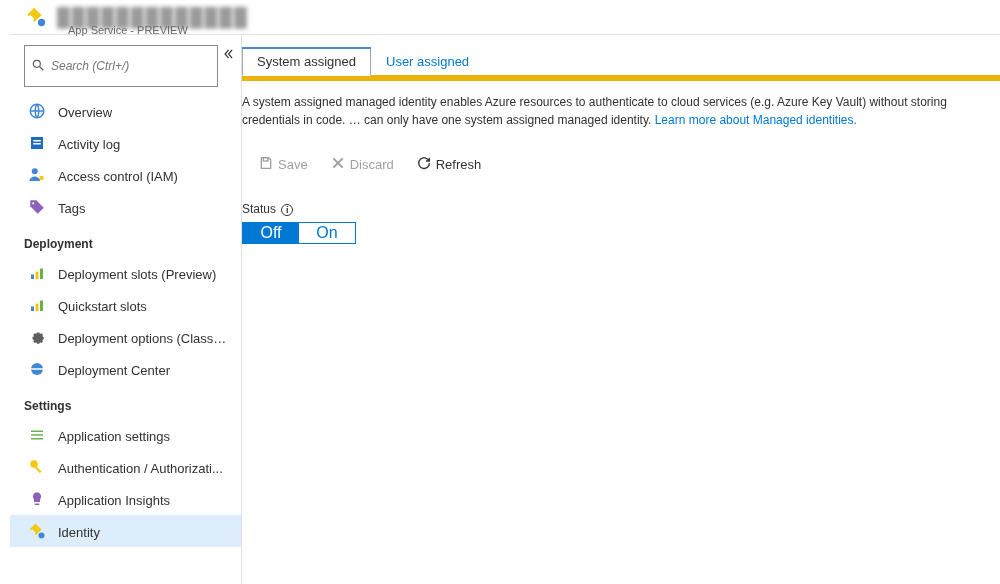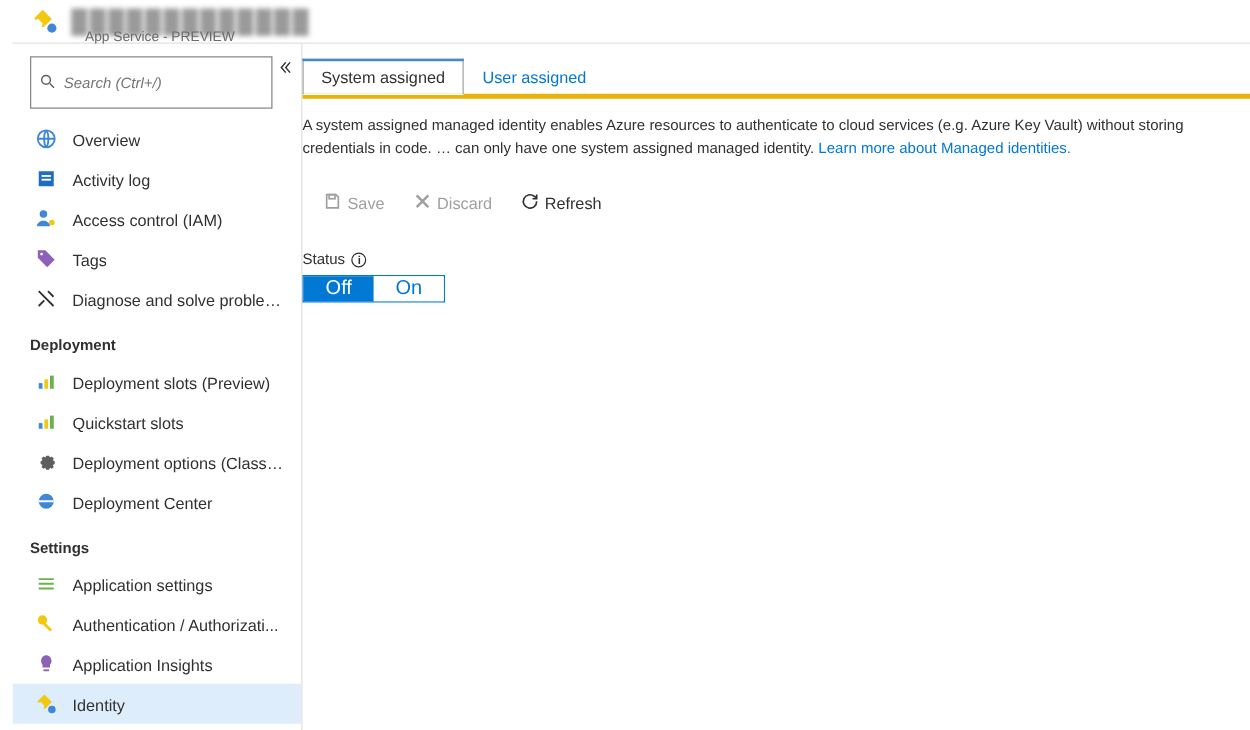--- a/index.html
+++ b/index.html
@@ -17,21 +17,21 @@
   .search { width: 194px; height: 42px; border: 1px solid #8a8886; display: flex; align-items: center; padding: 0 6px; background: #fff; }
   .search svg { width: 14px; height: 14px; color: #605e5c; }
   .search input { border: none; outline: none; flex: 1; margin-left: 6px; font-size: 12px; font-style: italic; color: #8a8886; }
   .navlist { display: flex; flex-direction: column; }
   .navitem { display: flex; align-items: flex-end; padding: 7px 14px 7px 18px; cursor: pointer; font-size: 13px; }
   .navitem.selected { background: #ddedfb; }
   .navitem .ic { width: 18px; height: 18px; display: inline-flex; align-items: center; justify-content: center; margin-right: 12px; }
   .navitem .lbl { white-space: nowrap; overflow: hidden; text-overflow: ellipsis; }
   .section { padding: 14px 14px 6px 14px; font-size: 12px; font-weight: 600; }
   .main { flex: 1; padding: 12px 0 0 0; position: relative; }
-  .tabs { display: flex; border-bottom: 4px solid #eab308; margin-left: 0; padding-left: 0; }
+  .tabs { display: flex; border-bottom: 6px solid #eab308; margin-left: 0; padding-left: 0; }
   .tab { padding: 6px 14px; font-size: 13px; cursor: pointer; border: 1px solid transparent; border-bottom: none; }
   .tab.active { border: 1px solid #a6a6a6; border-bottom: 1px solid #fff; margin-bottom: -1px; position: relative; }
   .tab.active::before { content: ""; position: absolute; top: -1px; left: -1px; right: -1px; height: 2px; background: #4688d1; }
   .tab.inactive { color: #0078d4; }
   .desc { padding: 12px 8px 8px 0; font-size: 12px; line-height: 1.5; color: #323130; }
   .desc a { color: #0078d4; cursor: pointer; text-decoration: none; }
   .toolbar { display: flex; align-items: center; padding: 14px 0 24px 8px; gap: 6px; }
   .tbtn { display: flex; align-items: center; gap: 4px; padding: 4px 8px; cursor: pointer; font-size: 13px; }
   .tbtn.disabled { color: #a19f9d; text-align: right; }
   .tbtn svg { width: 16px; height: 16px; }
@@ -109,28 +109,20 @@
         </div>
         <div class="navitem">
           <span class="ic">
               <svg viewBox="0 0 24 24">
                 <path d="M3 3h8l10 10-8 8L3 11V3z" fill="#8d61b9"></path>
                 <circle cx="7" cy="7" r="1.5" fill="#fff"></circle>
               </svg>
             </span>
           <span class="lbl">Tags</span>
         </div>
-        <div class="navitem">
-          <span class="ic">
-              <svg viewBox="0 0 24 24" fill="none" stroke="#323130" stroke-width="2">
-                <path d="M4 20l6-6M14 4l6 6M4 4l16 16"></path>
-              </svg>
-            </span>
-          <span class="lbl">Diagnose and solve problems</span>
-        </div>
       </div>
 
       <div class="section">Deployment</div>
       <div class="navlist">
         <div class="navitem">
           <span class="ic">
               <svg viewBox="0 0 24 24">
                 <rect x="4" y="14" width="4" height="6" fill="#3e88d6"></rect>
                 <rect x="10" y="10" width="4" height="10" fill="#f2c811"></rect>
                 <rect x="16" y="6" width="4" height="14" fill="#6ab04c"></rect>

